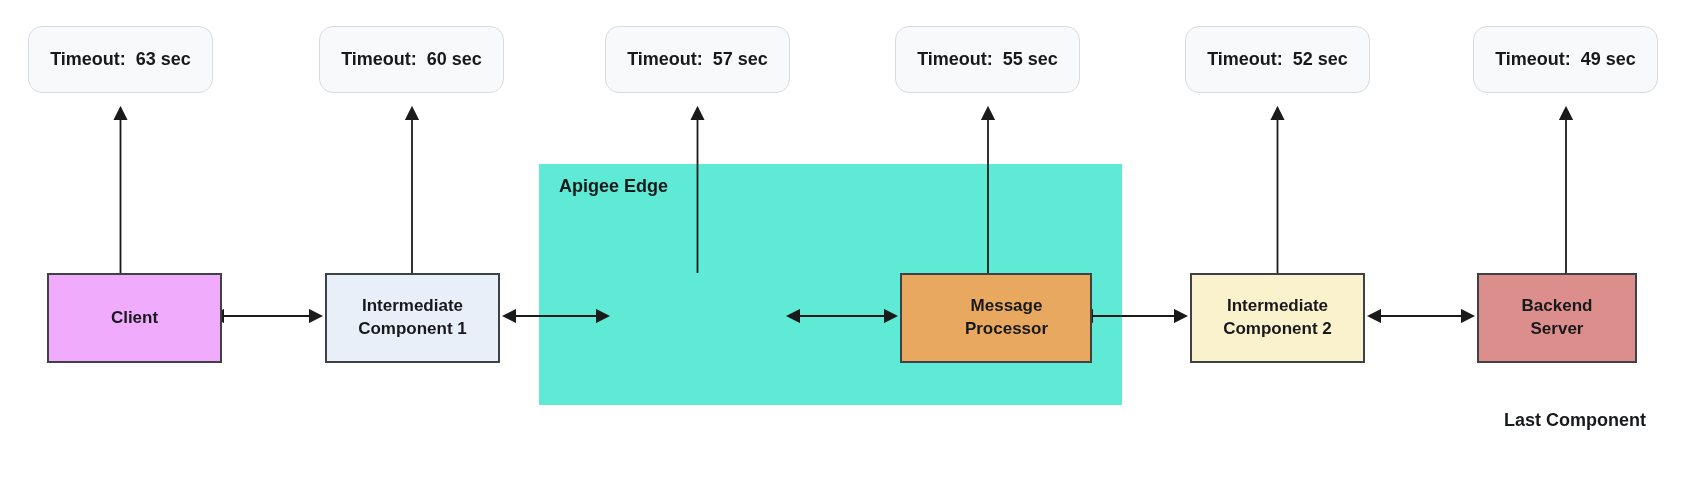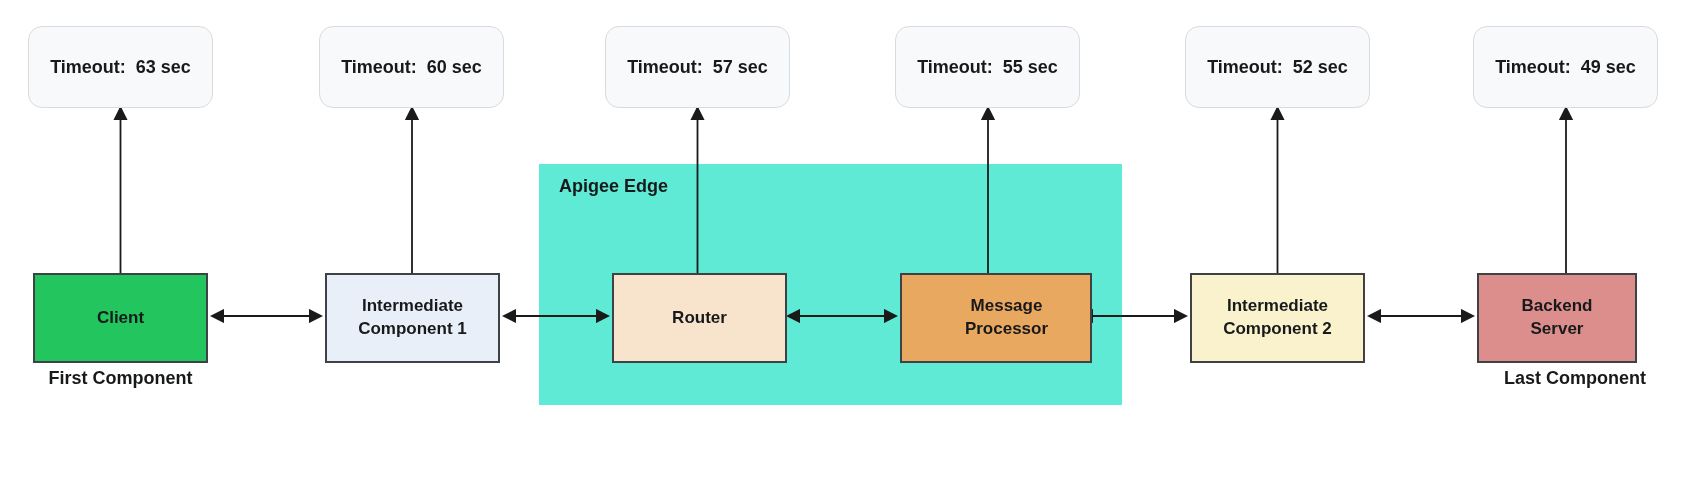--- a/index.html
+++ b/index.html
@@ -38,21 +38,21 @@
     position: absolute;
     left: 0;
     top: 0;
     pointer-events: none;
   }
   
   .timeout {
     position: absolute;
     top: 26px;
     width: 185px;
-    height: 82px;
+    height: 67px;
     background: #f7f9fa;
     border: 1.5px solid #d8dbdf;
     border-radius: 14px;
     box-sizing: border-box;
     display: flex;
     align-items: center;
     justify-content: center;
     font-size: 18px;
     font-weight: bold;
     color: #17191b;
@@ -75,38 +75,38 @@
     display: flex;
     align-items: center;
     justify-content: center;
     text-align: center;
     font-size: 17px;
     font-weight: bold;
     color: #17191b;
     line-height: 1.35;
     white-space: pre-line; 
   }
-  .c-client  { left: 33px;   background: #22c55e; }
+  .c-client  { left: 47px;   background: #f0abfc; }
   .c-ic1     { left: 325px;  background: #e9eff9; }
   .c-router  { left: 612px;  background: #f8e4cc; }
   .c-mp      { left: 900px;  background: #e9a85f; width: 192px; padding-left: 21px; }
   .c-ic2     { left: 1190px; background: #faf1cd; }
   .c-backend { left: 1477px; background: #db8e8b; width: 160px; }
   
   .caption {
     position: absolute;
     top: 368px;
     font-size: 18px;
     font-weight: bold;
     color: #17191b;
     text-align: center;
     white-space: nowrap;
   }
   .cap-first { left: 33px;   width: 175px; }
-  .cap-last  { left: 1467px; width: 216px; }
+  .cap-last  { left: 1467px; width: 216px; margin-top: 42px; }
 </style>
 </head>
 <body>
 
 <div class="canvas">
 
   <div class="apigee-box">
     <div class="apigee-label">Apigee Edge</div>
   </div>
 
@@ -136,24 +136,22 @@
   <div class="timeout t1">Timeout:  63 sec</div>
   <div class="timeout t2">Timeout:  60 sec</div>
   <div class="timeout t3">Timeout:  57 sec</div>
   <div class="timeout t4">Timeout:  55 sec</div>
   <div class="timeout t5">Timeout:  52 sec</div>
   <div class="timeout t6">Timeout:  49 sec</div>
 
   <div class="component c-client">Client</div>
   <div class="component c-ic1">Intermediate
 Component 1</div>
-  <div class="component c-router">Router</div>
   <div class="component c-mp">Message
 Processor</div>
   <div class="component c-ic2">Intermediate
 Component 2</div>
   <div class="component c-backend">Backend
 Server</div>
 
-  <div class="caption cap-first">First Component</div>
   <div class="caption cap-last">Last Component</div>
 
 </div>
 
 </body></html>

